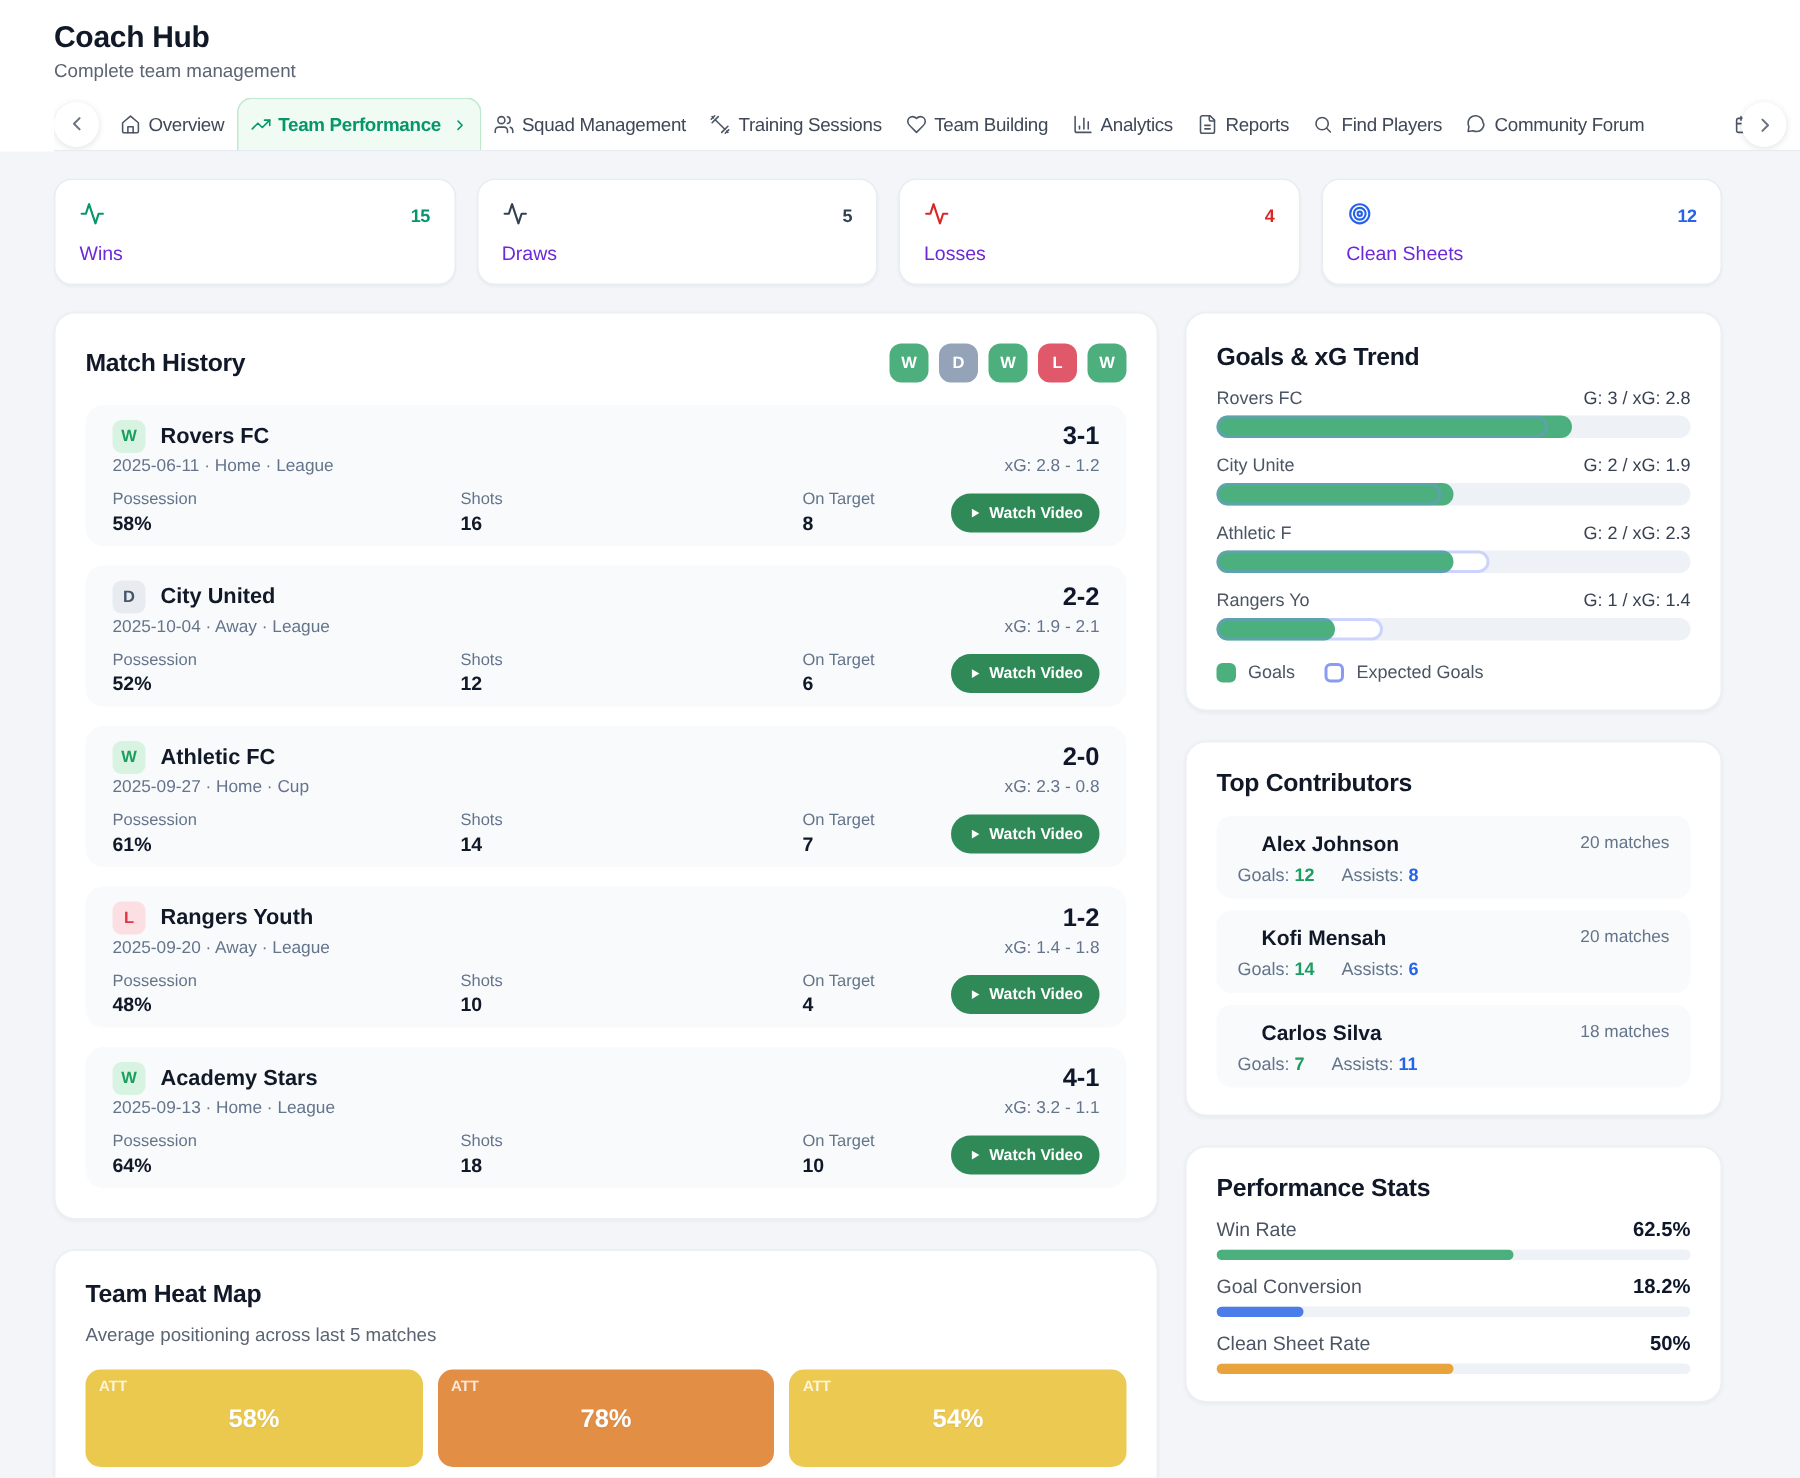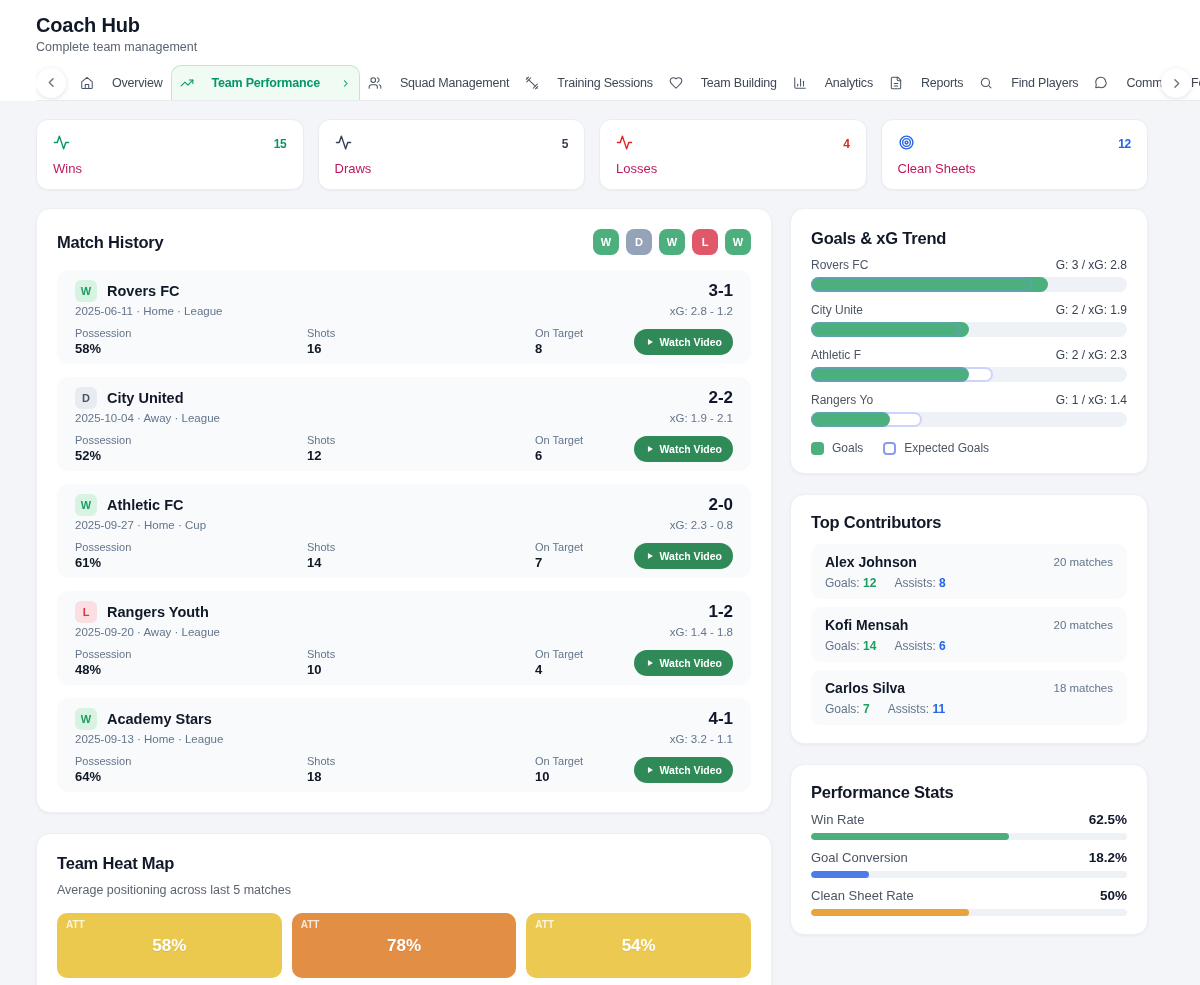--- a/index.html
+++ b/index.html
@@ -4,31 +4,31 @@
 <style>
   * { margin:0; padding:0; box-sizing:border-box; }
   html,body { width:1200px; height:985px; overflow:hidden; }
   body { font-family:"Liberation Sans", sans-serif; background:#f3f5f8; color:#0f172a; }
   .header { background:#fff; padding:14px 0 0 36px; }
   .title { font-size:20px; line-height:22px; font-weight:700; color:#111827; letter-spacing:-0.2px; }
   .subtitle { font-size:12.5px; line-height:13px; color:#5b6472; margin-top:5px; }
   .tabbar { background:#fff; border-bottom:1px solid #e7ebf0; margin-top:11px; display:flex; align-items:center; height:36px; position:relative; white-space:nowrap; overflow:hidden; }
   .scrollbtn { width:30px; height:30px; border-radius:50%; background:#fff; box-shadow:0 1px 5px rgba(0,0,0,0.12); display:flex; align-items:center; justify-content:center; color:#6b7280; flex:0 0 auto; border:none; }
   .scrollbtn.right { position:absolute; left:1125px; top:3px; z-index:3; }
-  .tab { display:inline-flex; align-items:center; gap:18px; height:36px; padding:0 8px; font-size:12.5px; letter-spacing:-0.2px; color:#3f4856; flex:0 0 auto; background:transparent; border:none; margin-left:0; font-family:inherit; }
+  .tab { display:inline-flex; align-items:center; gap:5px; height:36px; padding:0 8px; font-size:12.5px; letter-spacing:-0.2px; color:#3f4856; flex:0 0 auto; background:transparent; border:none; margin-left:0; font-family:inherit; }
   .tab .ticon { display:flex; color:#4b5563; }
   .tab.active { background:#effbf3; border:1px solid #bfe9cd; border-bottom:none; border-radius:10px 10px 0 0; color:#059669; font-weight:600; }
   .tab.active .ticon { color:#059669; }
   .tab.partial { margin-left:44px; }
   .main { padding:18px 52px 0 36px; }
   .stats-row { display:grid; grid-template-columns:repeat(4,1fr); gap:14px; margin-bottom:18px; }
   .stat-card { background:#fff; border:1px solid #e9edf3; border-radius:12px; padding:14px 16px; box-shadow:0 1px 2px rgba(16,24,40,0.04); }
   .stat-top { display:flex; justify-content:space-between; align-items:flex-start; height:20px; }
   .stat-value { font-size:12px; line-height:20px; font-weight:700; letter-spacing:-0.3px; }
-  .stat-label { font-size:13px; line-height:13px; color:#be185d; margin-top:8px; }
+  .stat-label { font-size:13px; line-height:13px; color:#6d28d9; margin-top:8px; }
   .content { display:grid; grid-template-columns:1fr 358px; gap:18px; align-items:start; }
   .card { background:#fff; border:1px solid #ecf0f4; border-radius:14px; padding:20px; box-shadow:0 1px 3px rgba(16,24,40,0.05); }
   .card-title { font-size:16.5px; line-height:19px; font-weight:700; color:#111827; letter-spacing:-0.2px; }
   .mh-head { display:flex; justify-content:space-between; align-items:center; margin-bottom:15px; }
   .form-badges { display:flex; gap:7px; }
   .form-badge { width:26px; height:26px; border-radius:8px; color:#fff; font-size:11px; font-weight:700; display:flex; align-items:center; justify-content:center; }
   .match-row { background:#f8fafc; border-radius:12px; padding:10px 18px; margin-bottom:13px; height:94px; }
   .match-row:last-child { margin-bottom:0; }
   .mr-line1 { display:flex; justify-content:space-between; align-items:center; height:22px; }
   .mr-left { display:flex; align-items:center; gap:10px; }
@@ -60,21 +60,21 @@
   .xg-white { background:#fff; }
   .xg-outline { background:transparent; border:2px solid rgba(124,142,245,0.38); }
   .xg-legend { display:flex; gap:20px; margin-top:14px; align-items:center; }
   .leg-item { display:flex; align-items:center; gap:8px; font-size:12px; color:#4b5563; }
   .leg-swatch { width:13px; height:13px; border-radius:4px; }
   .contrib-card { padding:18px 20px; }
   .contrib-list { margin-top:12px; }
   .contrib-row { background:#f8fafc; border-radius:10px; padding:10px 14px; margin-top:8px; height:55px; }
   .contrib-row:first-child { margin-top:0; }
   .cr-line1 { display:flex; justify-content:space-between; align-items:center; }
-  .cr-name { font-size:14px; font-weight:700; color:#111827; }
+  .cr-name { font-size:14px; font-weight:700; color:#111827;margin-left:16px; }
   .cr-matches { font-size:11.5px; color:#64748b; }
   .cr-line2 { display:flex; gap:18px; margin-top:6px; font-size:12px; color:#64748b; }
   .cr-stat b { font-weight:700; }
   .ps-card { padding:18px 20px 18px 20px; }
   .ps-row { margin-top:10px; }
   .ps-labels { display:flex; justify-content:space-between; align-items:baseline; }
   .ps-label { font-size:13px; color:#4b5563; }
   .ps-val { font-size:13.5px; font-weight:700; color:#0f172a; }
   .ps-track { height:7px; border-radius:999px; background:#eef2f6; margin-top:6px; overflow:hidden; }
   .ps-fill { height:100%; border-radius:999px; }

